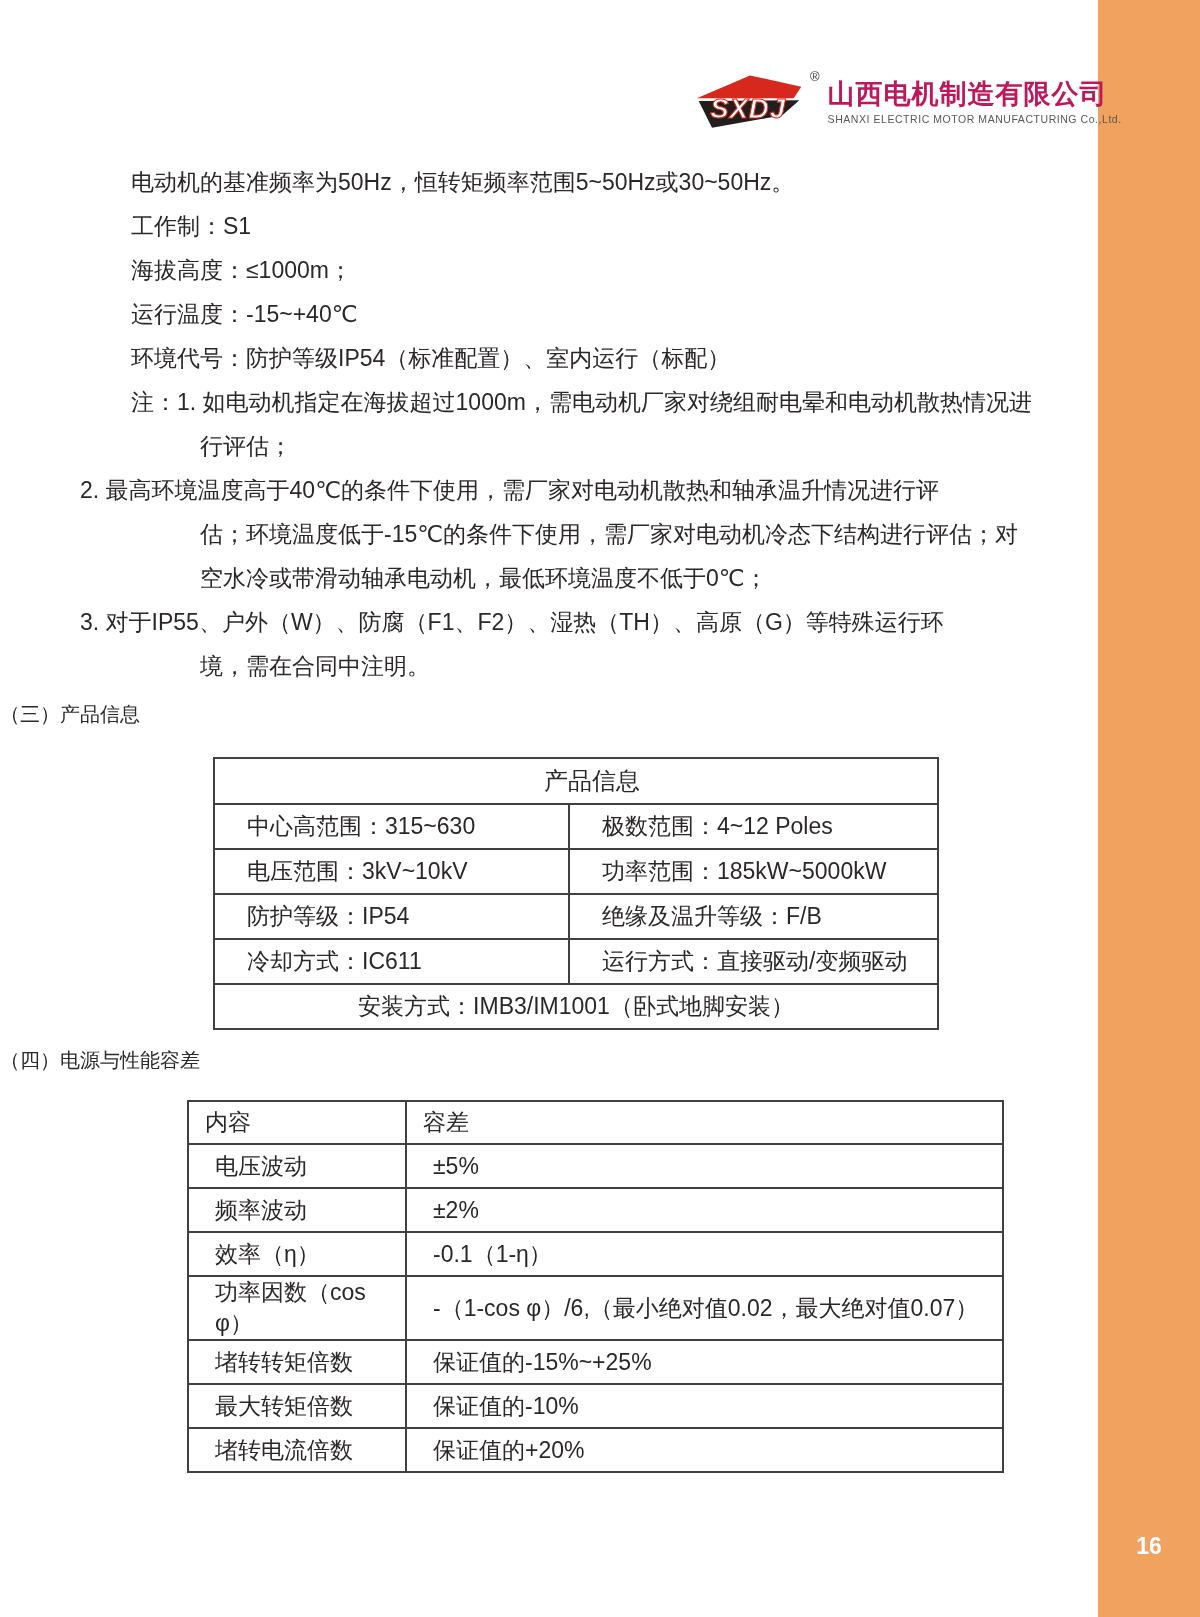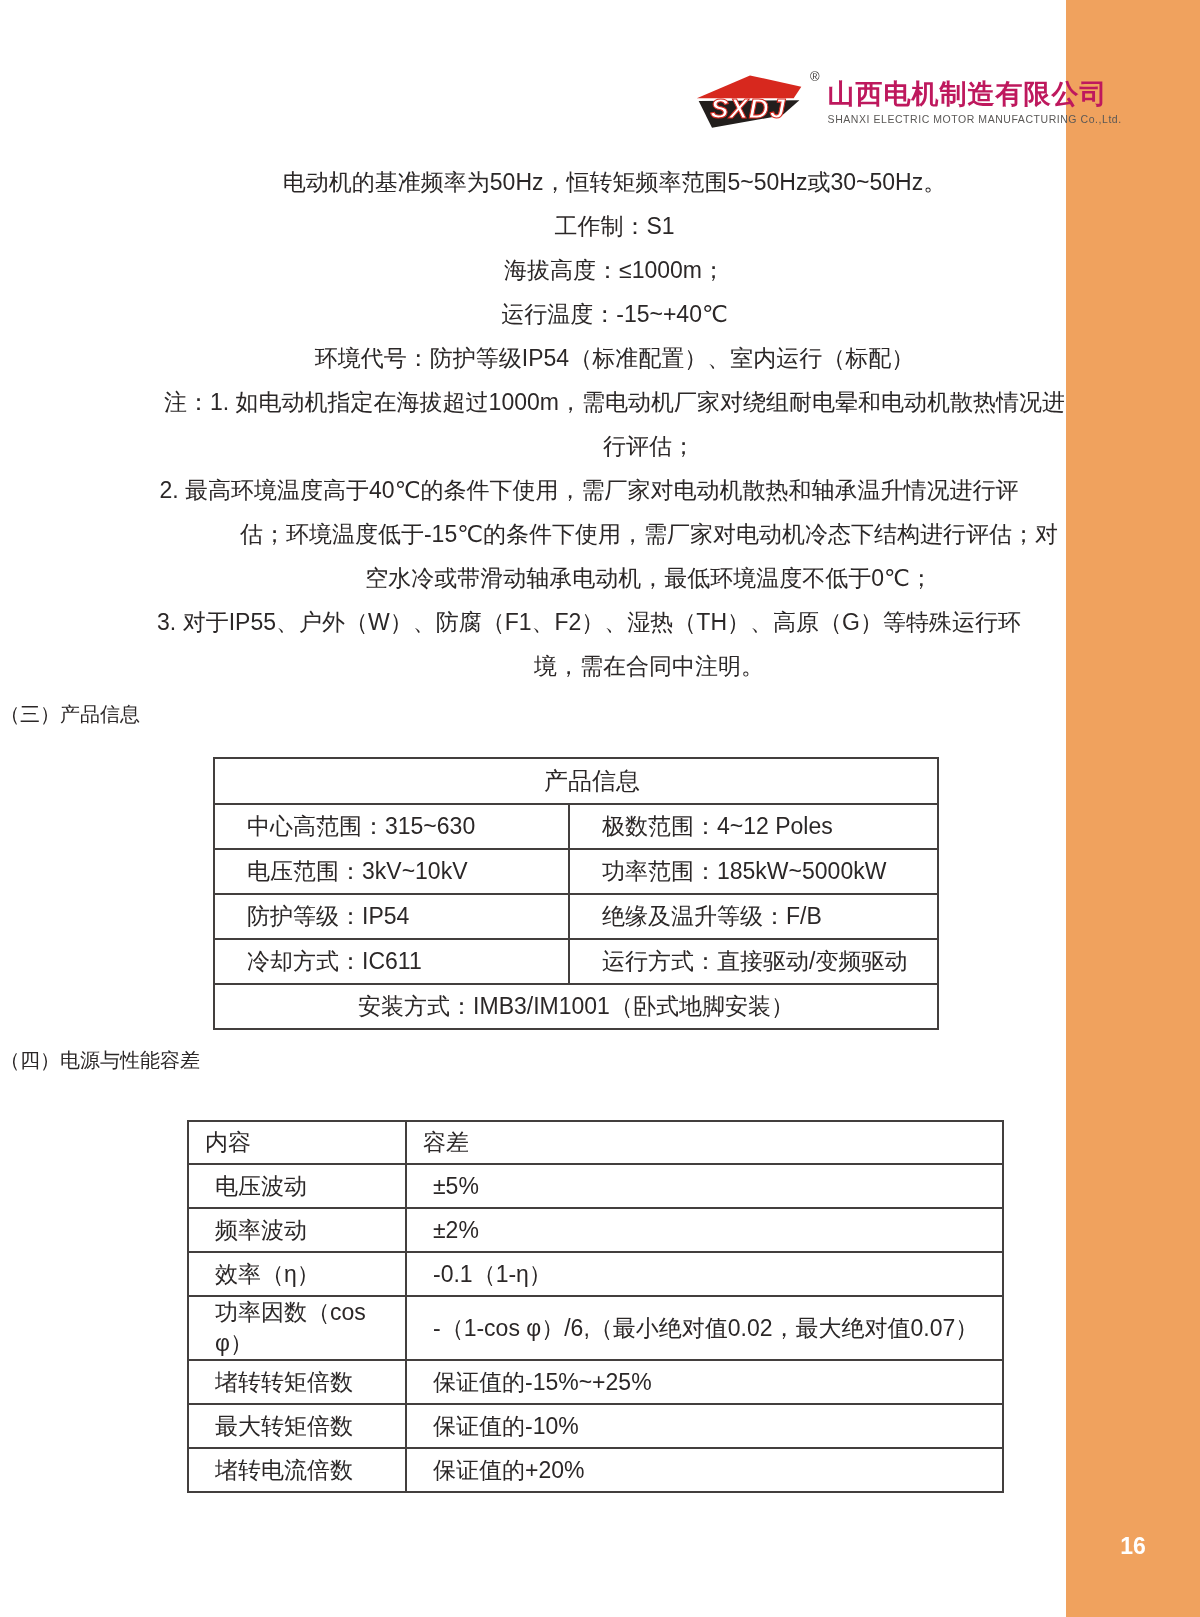--- a/index.html
+++ b/index.html
@@ -2,45 +2,45 @@
 <html style="--accent: #F0A25E; --text: #2B2727; --border: #433F3E; --logo-red: #D7281E; --logo-black: #221E1C; --en-gray: #5A5856;"><head>
 <meta charset="utf-8">
 <style>
   html,body{margin:0;padding:0;background:#fff;}
   .page{
     position:relative;width:1200px;height:1617px;background:#ffffff;overflow:hidden;
     font-family:"Liberation Sans","DejaVu Sans",sans-serif;
     color:var(--text,#2b2727);
   }
   
-  .accent-bar{position:absolute;top:0;right:0;width:102px;height:1617px;background:var(--accent,#F0A25E);padding-left:32px;}
+  .accent-bar{position:absolute;top:0;right:0;width:102px;height:1617px;background:var(--accent,#F0A25E);}
   .page-number{position:absolute;top:1533px;left:0;width:100%;text-align:center;
     color:#ffffff;font-size:23px;font-weight:700;}
   
   .logo-wrap{position:absolute;left:693px;top:70px;display:flex;align-items:flex-start;}
   .logo-svg{width:114px;height:66px;display:block;flex:0 0 auto;}
   .reg{font-size:13px;color:#3a3634;margin:0 8px 0 3px;line-height:1;}
   .company{margin-top:10px;}
   .company-cn{font-size:27px;font-weight:700;letter-spacing:1px;color:#be185d;line-height:1.1;}
   .company-en{font-size:10.5px;color:var(--en-gray,#5a5856);letter-spacing:0.55px;margin-top:3px;white-space:nowrap;}
   
   main{position:absolute;top:160px;left:0;width:1098px;}
-  .line{padding-left:131px;height:44px;line-height:44px;font-size:23px;font-weight:500;white-space:nowrap;text-align:center;}
+  .line{padding-left:131px;height:44px;line-height:44px;font-size:23px;font-weight:500;white-space:nowrap;}
   .line.ind-a{padding-left:80px;}
   .line.ind-b{padding-left:200px;}
   .sec-title{font-size:20px;font-weight:400;height:32px;line-height:32px;margin-top:10px;}
   .sec-title.second{margin-top:14px;}
   
   table{border-collapse:collapse;font-size:23px;color:var(--text,#2b2727);table-layout:fixed;}
   td,th{border:2px solid var(--border,#433f3e);font-weight:500;text-align:left;}
   .t1{margin:27px 0 0 213px;width:724px;}
   .t1 .cap{height:44px;text-align:center;font-size:24px;font-weight:500;}
   .t1 td{height:43px;padding:0 0 0 32px;}
   .t1 td.foot{text-align:center;padding-left:0;}
-  .t2{margin:44px 0 0 187px;width:815px;}
+  .t2{margin:24px 0 0 187px;width:815px;}
   .t2 th{height:41px;padding:0 0 0 16px;font-weight:500;}
   .t2 td{height:42px;padding:0 0 0 26px;}
 </style>
 </head>
 <body>
 
 <div class="page">
 
   <div class="accent-bar">
     <div class="page-number">16</div>

